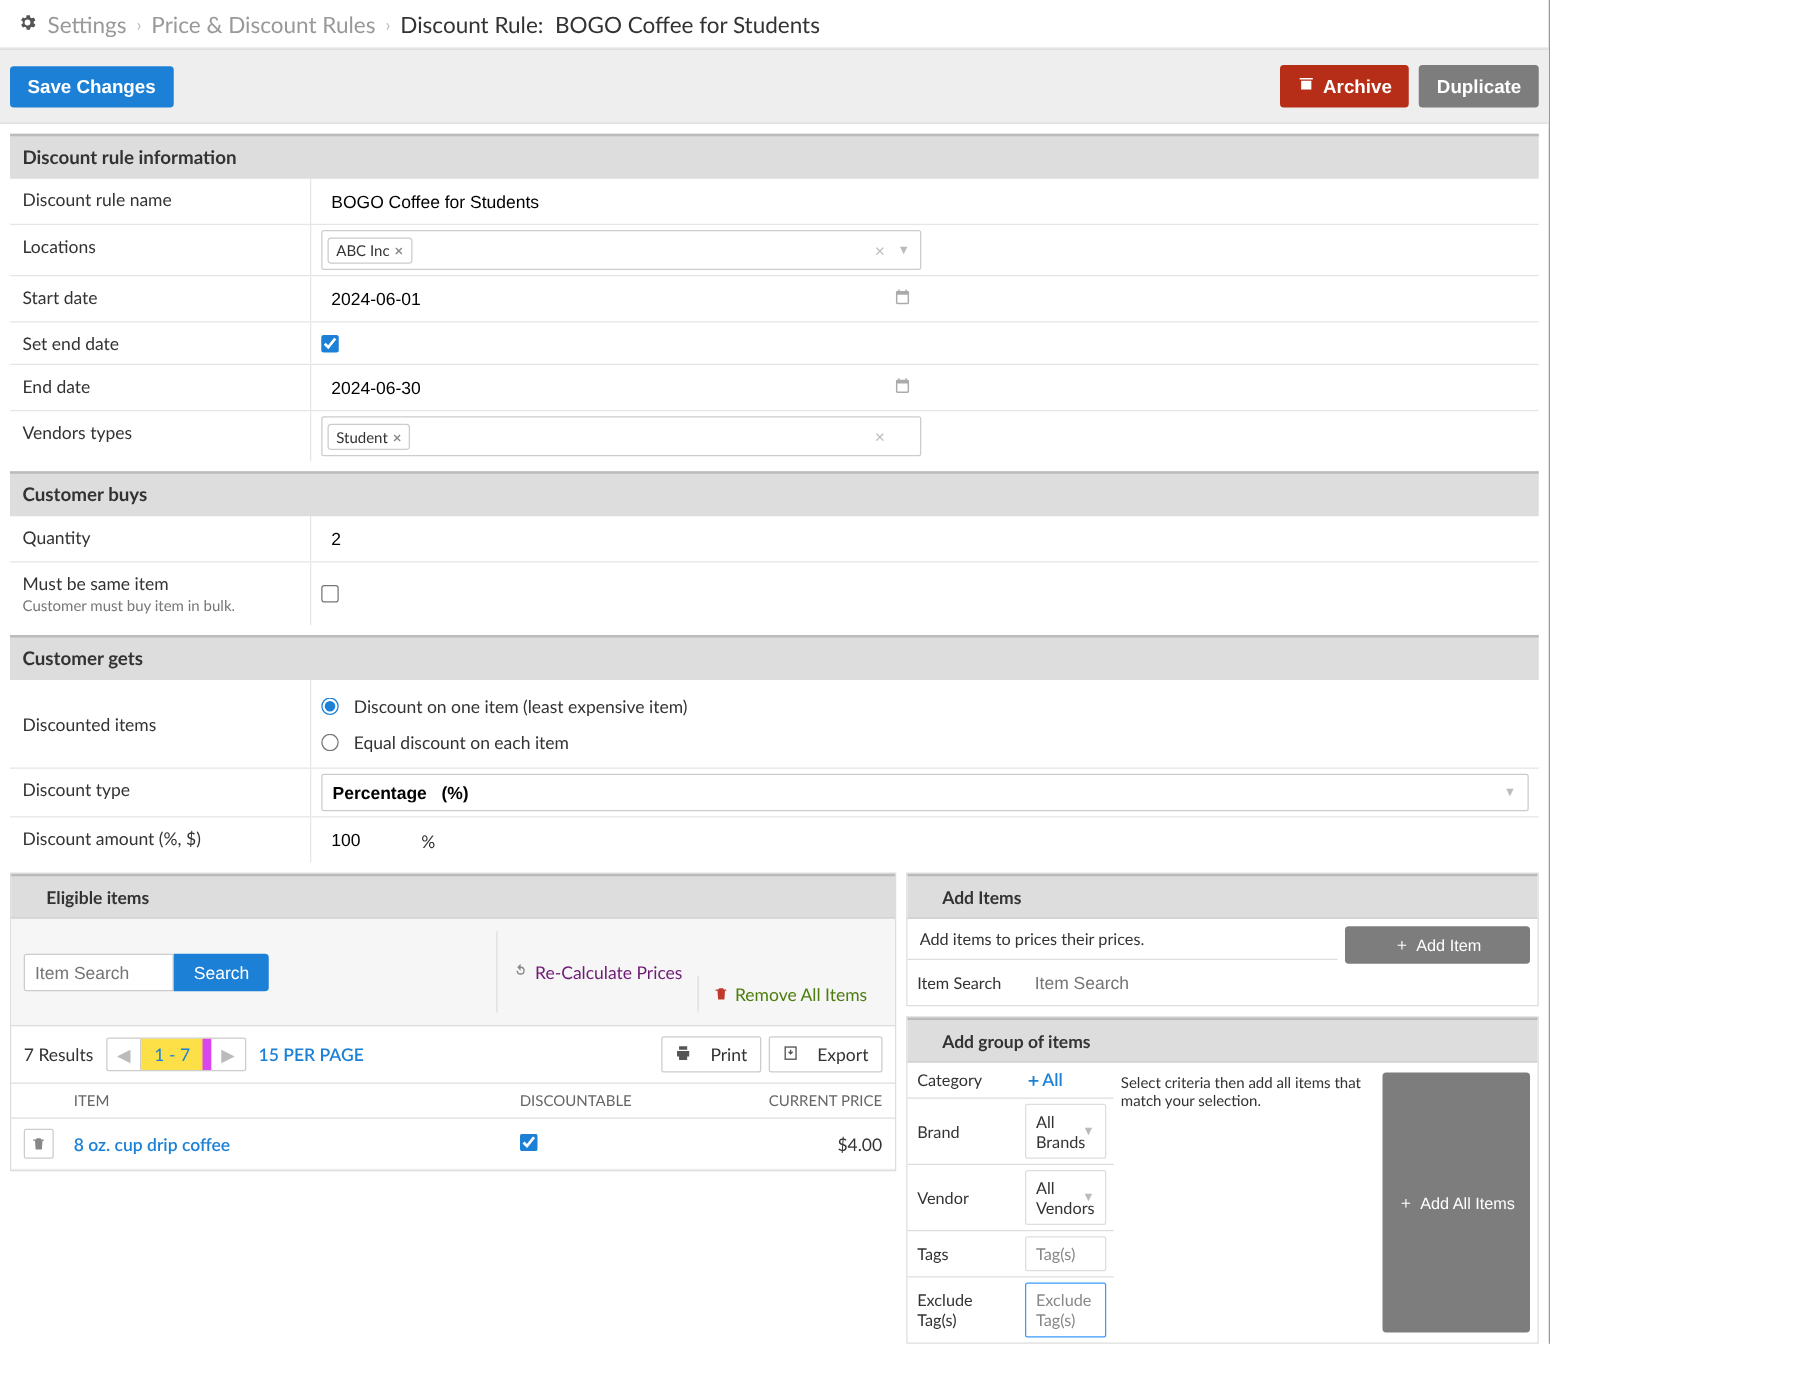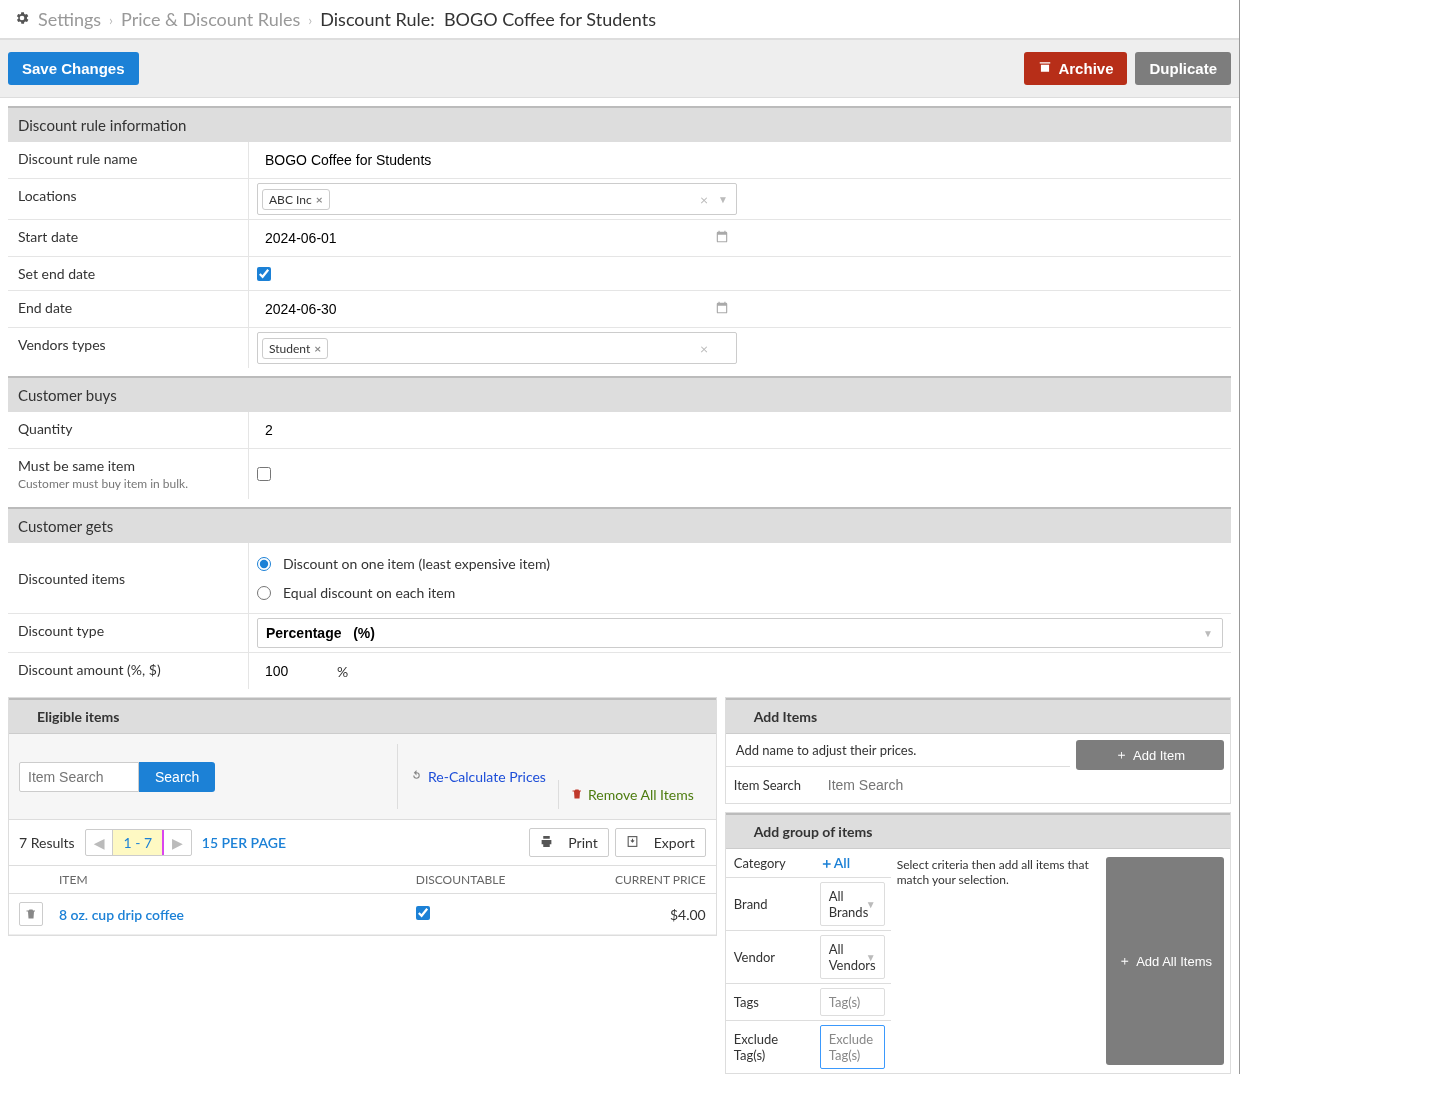--- a/index.html
+++ b/index.html
@@ -16,21 +16,21 @@
 
 .action-bar { display: flex; align-items: center; justify-content: space-between; padding: 12px 8px; background: #eee; border-bottom: 1px solid #ddd; border-top: 1px solid #ddd; }
 .btn { display: inline-flex; align-items: center; gap: 6px; border: none; border-radius: 3px; padding: 8px 14px; font-size: 15px; cursor: pointer; font-weight: 600; }
 .btn-primary { background: #1c81d6; color: #fff; }
 .btn-danger { background: #b72e18; color: #fff; }
 .btn-gray { background: #7d7d7d; color: #fff; }
 .btn-group-right { display: flex; gap: 8px; }
 
 
 .panel { margin: 8px; }
-.panel-head { background: #ddd; padding: 8px 10px; font-weight: 400; font-size: 15px; border-top: 2px solid #bbb; }
+.panel-head { background: #ddd; padding: 8px 10px; font-weight: 700; font-size: 15px; border-top: 2px solid #bbb; }
 .panel-body { }
 .row { display: flex; border-bottom: 1px solid #E5E5E5; }
 .row:last-child { border-bottom: none; }
 .label-cell { width: 240px; padding: 8px 10px; font-size: 14px; color: #333; }
 .label-cell .sublabel { font-size: 12px; color: #777; display: block; margin-top: 2px; }
 .value-cell { flex: 1; padding: 4px 8px; display: flex; align-items: center; border-left: 1px solid #E5E5E5; }
 .input { width: 100%; border: 1px solid #ccc; border-radius: 2px; padding: 6px 8px; font-size: 14px; }
 .date-input-wrap { position: relative; width: 480px; }
 .date-input-wrap .input { padding-right: 30px; }
 .calendar-icon { position: absolute; right: 8px; top: 50%; transform: translateY(-50%); color: #999; }
@@ -59,29 +59,29 @@
 .col-left { flex: 1.4; }
 .col-right { flex: 1; }
 
 .sub-panel { border: 1px solid #ddd; }
 .sub-head { background: #ddd; padding: 8px 28px; font-weight: 700; border-bottom: 1px solid #ccc; border-top: 2px solid #bbb; }
 
 .search-bar { display: flex; justify-content: space-between; align-items: center; padding: 10px; background: #f6f6f6; border-bottom: 1px solid #ddd; }
 .search-left { display: flex; align-items: center; gap: 0; }
 .search-left .input { width: 120px; border-top-right-radius: 0; border-bottom-right-radius: 0; }
 .btn-search { background: #1c81d6; color: #fff; padding: 7px 16px; border-radius: 0 3px 3px 0; border: none; cursor: pointer; font-size: 14px; }
-.toolbar-btn { display: inline-flex; align-items: center; gap: 5px; padding: 6px 12px; border-left: 1px solid #ddd; color: #1d4ed8; cursor: pointer; }
+.toolbar-btn { display: inline-flex; align-items: center; gap: 5px; padding: 6px 12px; border-left: 1px solid #ddd; color: #701a75; cursor: pointer; }
 .toolbar-btn.red { color: #4d7c0f; margin-top: 36px; }
 
 .pager-bar { display: flex; justify-content: space-between; align-items: center; padding: 8px 10px; border-bottom: 1px solid #ddd; }
 .pager-left { display: flex; align-items: center; gap: 10px; }
 .pager-box { display: inline-flex; border: 1px solid #ccc; border-radius: 2px; }
 .pager-btn { padding: 4px 8px; border-right: 1px solid #ccc; color: #bbb; cursor: pointer; }
 .pager-btn:last-child { border-right: none; }
-.pager-current { padding: 4px 10px; color: #1c81d6; background: #fef9c3; border-right: 2px solid #d946ef; }
+.pager-current { padding: 4px 10px; color: #1c81d6; background: #fde047; border-right: 7px solid #d946ef; }
 .perpage { color: #1c81d6; font-weight: 600; }
 .pager-right { display: flex; gap: 6px; }
 .outlined-btn { display: inline-flex; align-items: center; gap: 15px; padding: 5px 10px; border: 1px solid #ccc; border-radius: 2px; cursor: pointer; }
 
 .table-head { display: flex; border-bottom: 1px solid #ddd; padding: 6px 10px; font-size: 12px; color: #666; }
 .th-del { width: 40px; }
 .th-item { flex: 1; }
 .th-disc { width: 140px; }
 .th-price { width: 150px; text-align: right; }
 
@@ -353,21 +353,21 @@
         </div>
       </div>
     </div>
 
     <div class="col-right">
 
       <div class="sub-panel" style="margin-bottom:8px;">
         <div class="sub-head">Add Items</div>
         <div class="add-items-top">
           <div class="add-items-left">
-            <div class="add-instr">Add name to adjust their prices.</div>
+            <div class="add-instr">Add items to prices their prices.</div>
             <div class="add-row" style="border-top:1px solid #ddd;">
               <div class="add-label">Item Search</div>
               <div class="add-value"><input class="input" style="border: none;" placeholder="Item Search"></div>
             </div>
           </div>
           <div class="add-items-right">
             <button class="btn-dark" style="width:100%;">
               <span>＋</span>
               <span>Add Item</span>
             </button>

